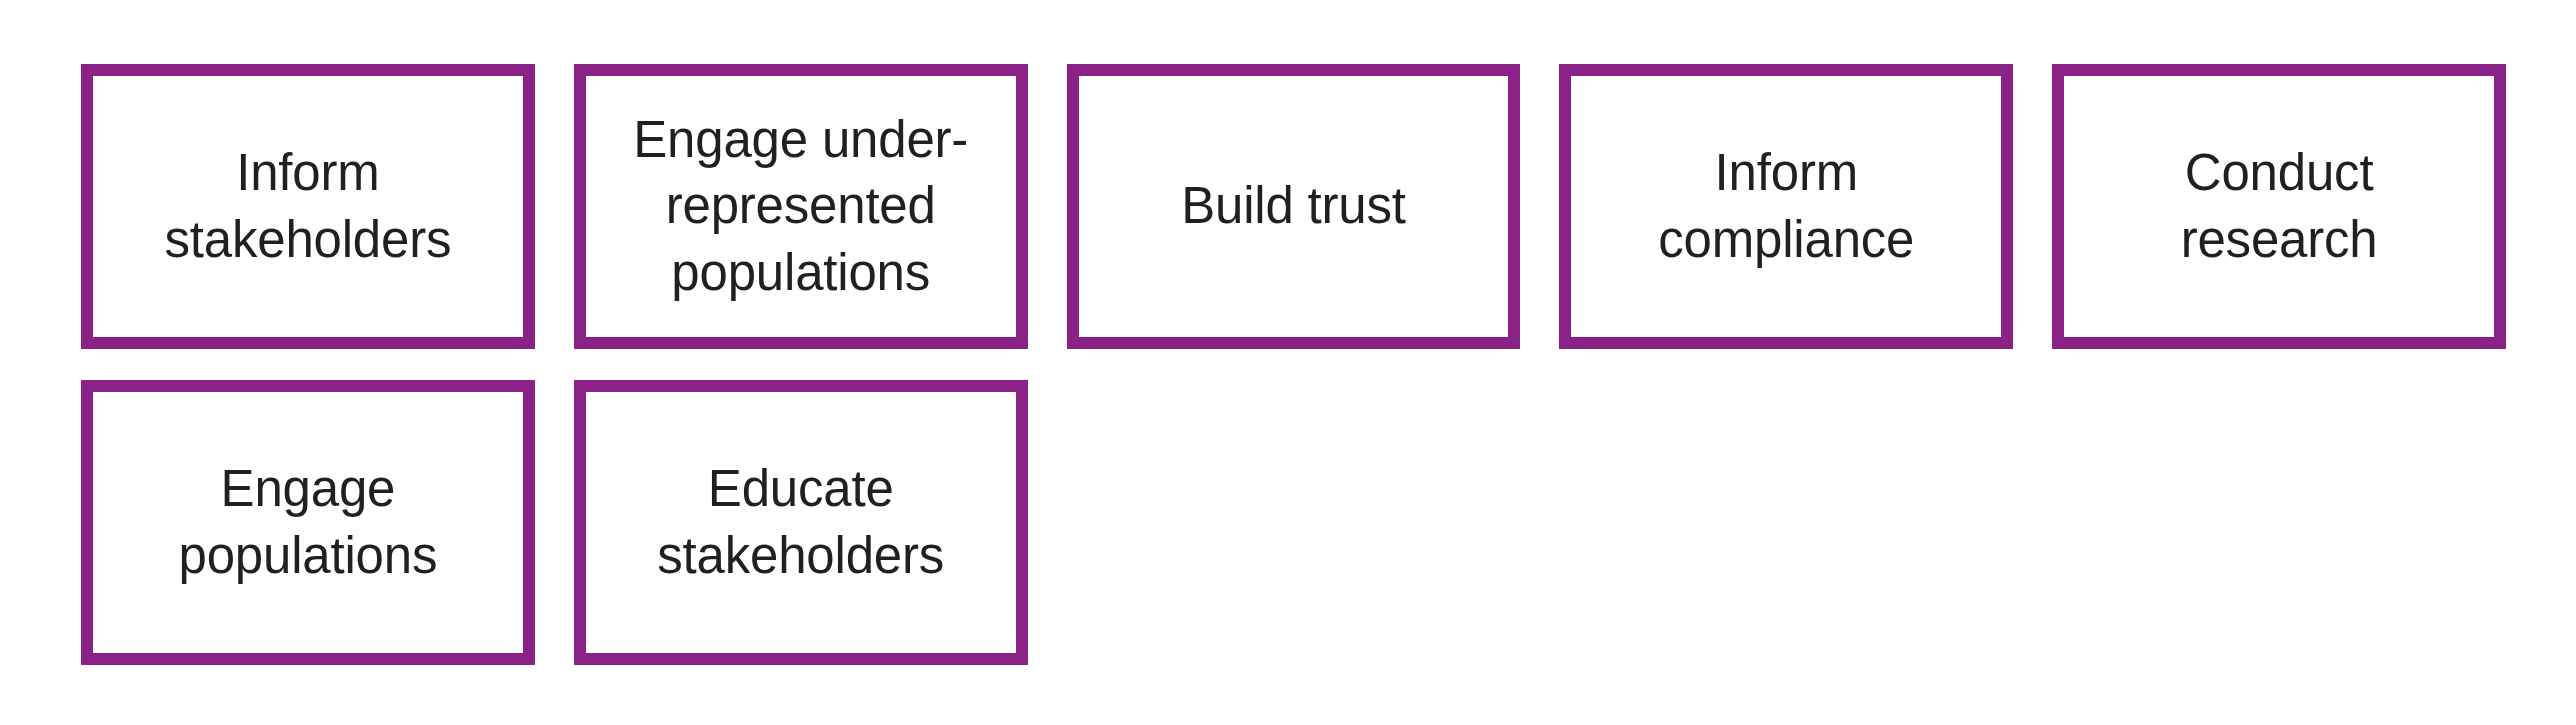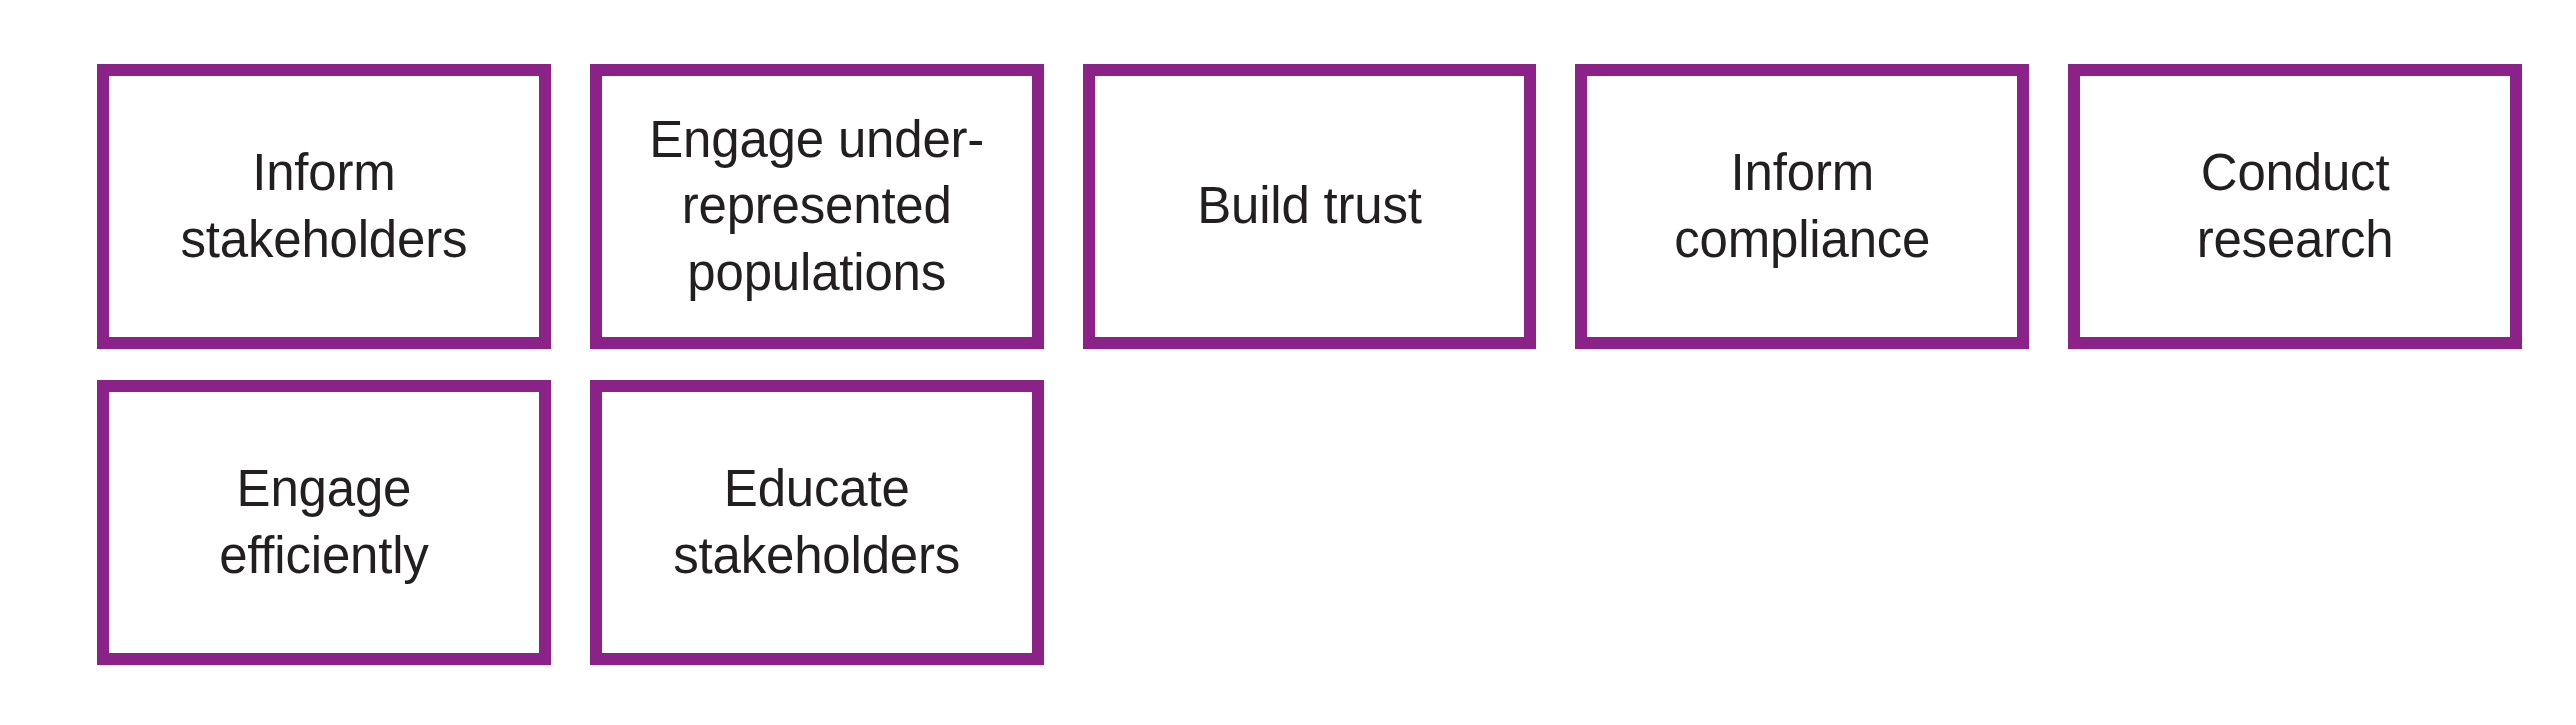--- a/index.html
+++ b/index.html
@@ -14,21 +14,21 @@
     width: 2576px;
     height: 726px;
     background: #ffffff;
     overflow: hidden;
     font-family: "Liberation Sans", "DejaVu Sans", sans-serif;
   }
 
   
   .grid {
     position: absolute;
-    left: 73px;
+    left: 57px;
     top: 64px;
     width: 2449px;
     height: 601px;
     display: grid;
     grid-template-columns: repeat(5, 1fr);
     grid-template-rows: repeat(2, 1fr);
     column-gap: 39px;
     row-gap: 31px;
     box-sizing: border-box;
     padding-left: 24px;
@@ -87,21 +87,21 @@
 compliance</span>
     </div>
 
     <div class="card">
       <span class="card-label">Conduct
 research</span>
     </div>
 
     <div class="card">
       <span class="card-label">Engage
-efficiently</span>
+populations</span>
     </div>
 
     <div class="card">
       <span class="card-label">Educate
 stakeholders</span>
     </div>
 
   </div>
 </div>
 

